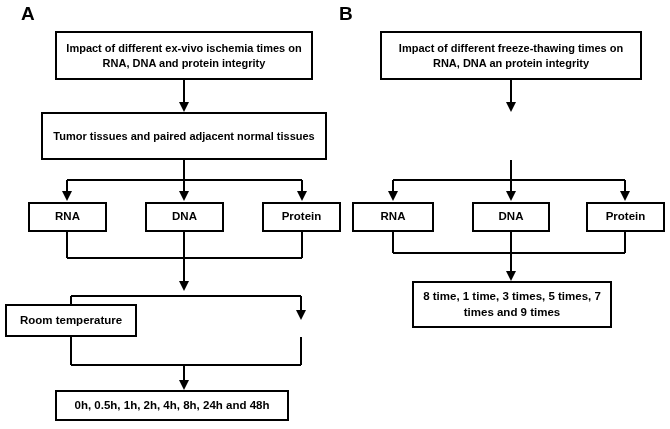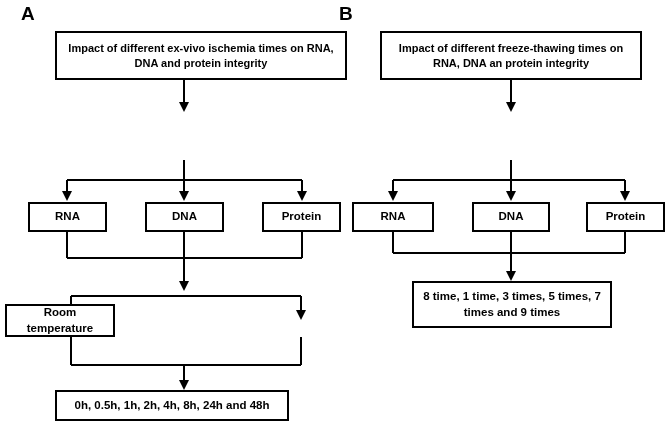--- a/index.html
+++ b/index.html
@@ -96,30 +96,31 @@
       <path d="M 393 232 L 393 253"></path>
       <path d="M 625 232 L 625 253"></path>
       <path d="M 393 253 L 625 253"></path>
       <path d="M 511 232 L 511 279" marker-end="url(#arrow)"></path>
     </g>
   </svg>
 
   <div class="panel-label" style="left:21px; top:4px;">A</div>
   <div class="panel-label" style="left:339px; top:4px;">B</div>
 
-  <div class="node" style="left:55px; top:31px; width:292px; height:49px;">Impact of different ex-vivo ischemia times on RNA, DNA and protein integrity</div>
+  <div class="node" style="left:55px; top:31px; width:258px; height:49px;">Impact of different ex-vivo ischemia times on RNA, DNA and protein integrity</div>
 
+  <div class="node" style="left:41px; top:112px; width:286px; height:48px;">Tumor tissues and paired adjacent normal tissues</div>
 
   <div class="node small" style="left:28px; top:202px; width:79px; height:30px;">RNA</div>
 
   <div class="node small" style="left:145px; top:202px; width:79px; height:30px;">DNA</div>
 
   <div class="node small" style="left:262px; top:202px; width:79px; height:30px;">Protein</div>
 
-  <div class="node small" style="left:5px; top:304px; width:110px; height:33px;">Room temperature</div>
+  <div class="node small" style="left:5px; top:304px; width:132px; height:33px;">Room temperature</div>
 
 
   <div class="node small" style="left:55px; top:390px; width:234px; height:31px;">0h, 0.5h, 1h, 2h, 4h, 8h, 24h and 48h</div>
 
   <div class="node" style="left:380px; top:31px; width:262px; height:49px;">Impact of  different freeze-thawing times on RNA, DNA an protein integrity</div>
 
 
   <div class="node small" style="left:352px; top:202px; width:82px; height:30px;">RNA</div>
 
   <div class="node small" style="left:472px; top:202px; width:78px; height:30px;">DNA</div>

